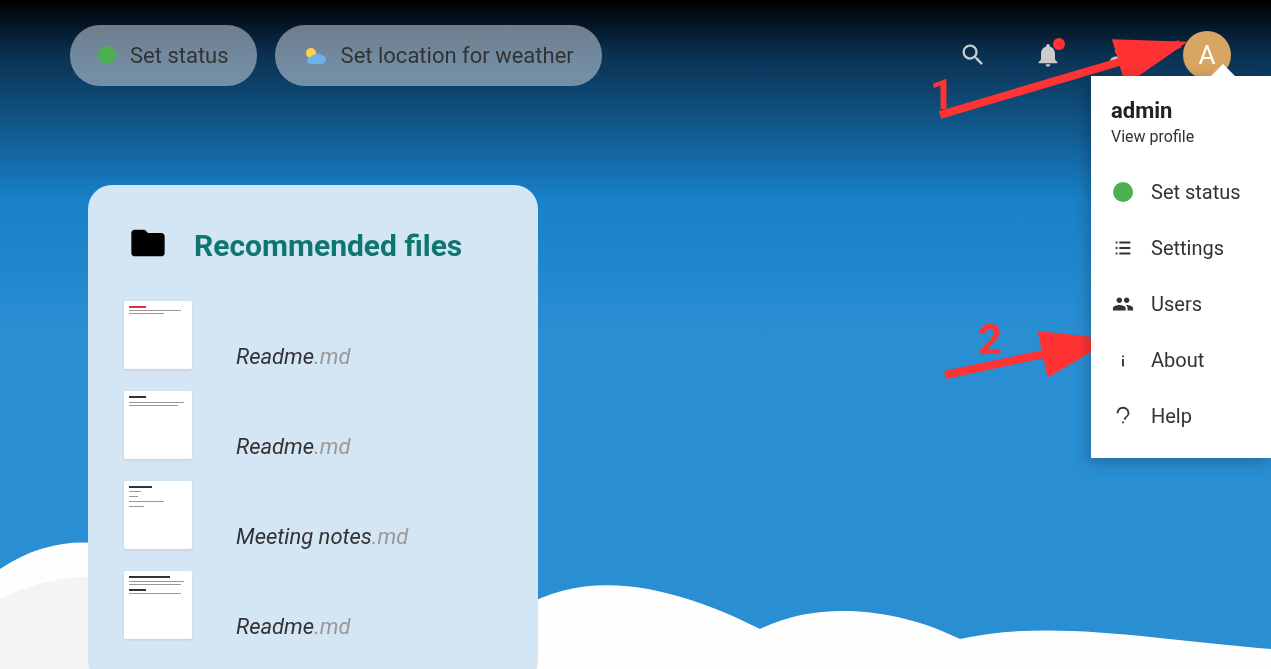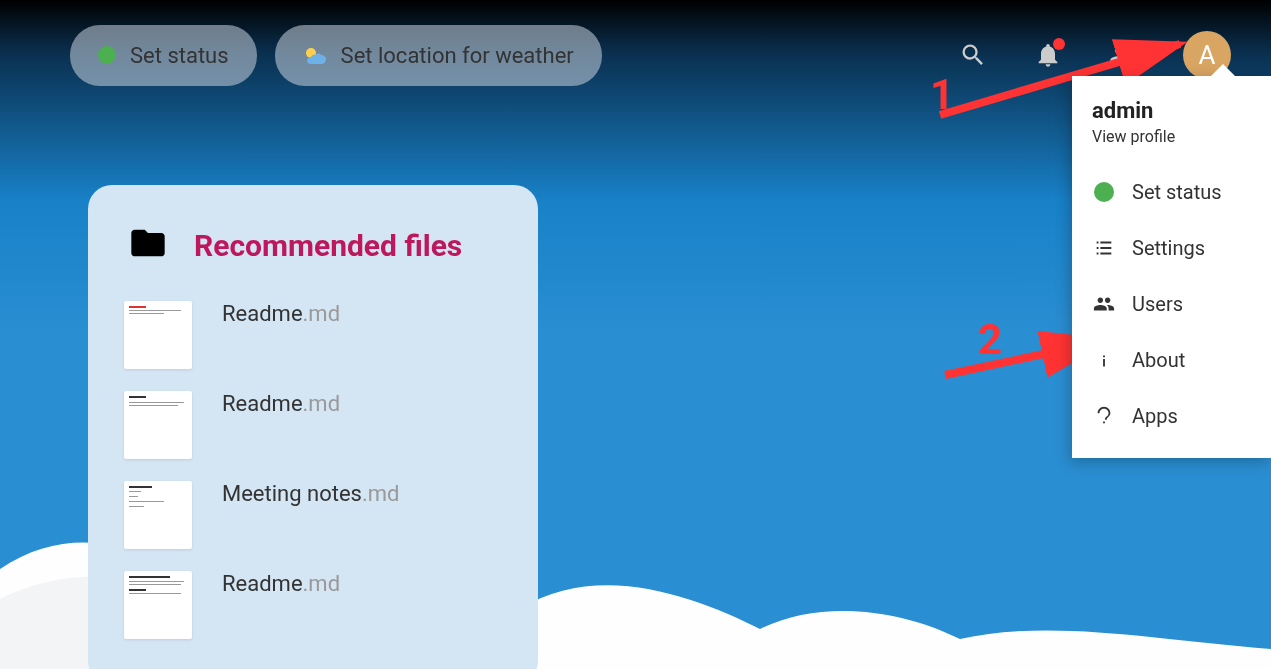--- a/index.html
+++ b/index.html
@@ -89,21 +89,21 @@
       display: flex;
       align-items: center;
       justify-content: center;
       font-size: 26px;
       cursor: pointer;
     }
     .dropdown {
       position: absolute;
       top: 76px;
       right: 0;
-      width: 199px;
+      width: 180px;
       background: #fff;
       box-shadow: -2px 4px 14px rgba(0,0,0,0.25);
       z-index: 30;
       padding: 18px 0 14px 0;
     }
     .dropdown::before {
       content: '';
       position: absolute;
       top: -12px;
       right: 36px;
@@ -132,27 +132,28 @@
       top: 185px;
       width: 450px;
       height: 500px;
       background: #d4e5f4;
       border-radius: 24px;
       padding: 38px 36px;
       z-index: 5;
     }
     .card-header { display:flex; align-items:center; gap:22px; margin-bottom: 34px; }
     .card-header svg { width: 48px; height: 40px; fill:#000; }
-    .card-title { font-size: 30px; font-weight: 700; color:#be185d; }
+    .card-title { font-size: 30px; font-weight: 700; color:#0f766e; }
     .file-row {
       display: flex;
-      align-items: flex-start;
-      gap: 30px;
+      align-items: flex-end;
+      gap: 44px;
       margin-bottom: 22px;
       cursor: pointer;
+      font-style: italic;
     }
     .thumb {
       width: 68px;
       height: 68px;
       background: #fff;
       border-radius: 2px;
       box-shadow: 0 1px 3px rgba(0,0,0,0.1);
       padding: 5px;
       overflow: hidden;
     }
@@ -260,21 +261,21 @@
         </svg>
     </span>
     <span>About</span>
   </div>
   <div class="dd-item">
     <span class="dd-icon">
       <svg viewBox="0 0 24 24">
           <path d="M11 18h2v2h-2zm1-16C8.14 2 5 5.14 5 9h2c0-2.76 2.24-5 5-5s5 2.24 5 5c0 2.5-2.5 3.5-3.5 5-.5.75-.5 1.5-.5 2h2c0-.5 0-1 .5-1.75C16.5 13 19 11.5 19 9c0-3.86-3.14-7-7-7z"></path>
         </svg>
     </span>
-    <span>Apps</span>
+    <span>Help</span>
   </div>
 </div>
 
 <div class="card">
   <div class="card-header">
     <span>
       <svg viewBox="0 0 24 24">
           <path d="M10 4H4c-1.1 0-2 .9-2 2v12c0 1.1.9 2 2 2h16c1.1 0 2-.9 2-2V8c0-1.1-.9-2-2-2h-8l-2-2z"></path>
         </svg>
     </span>

